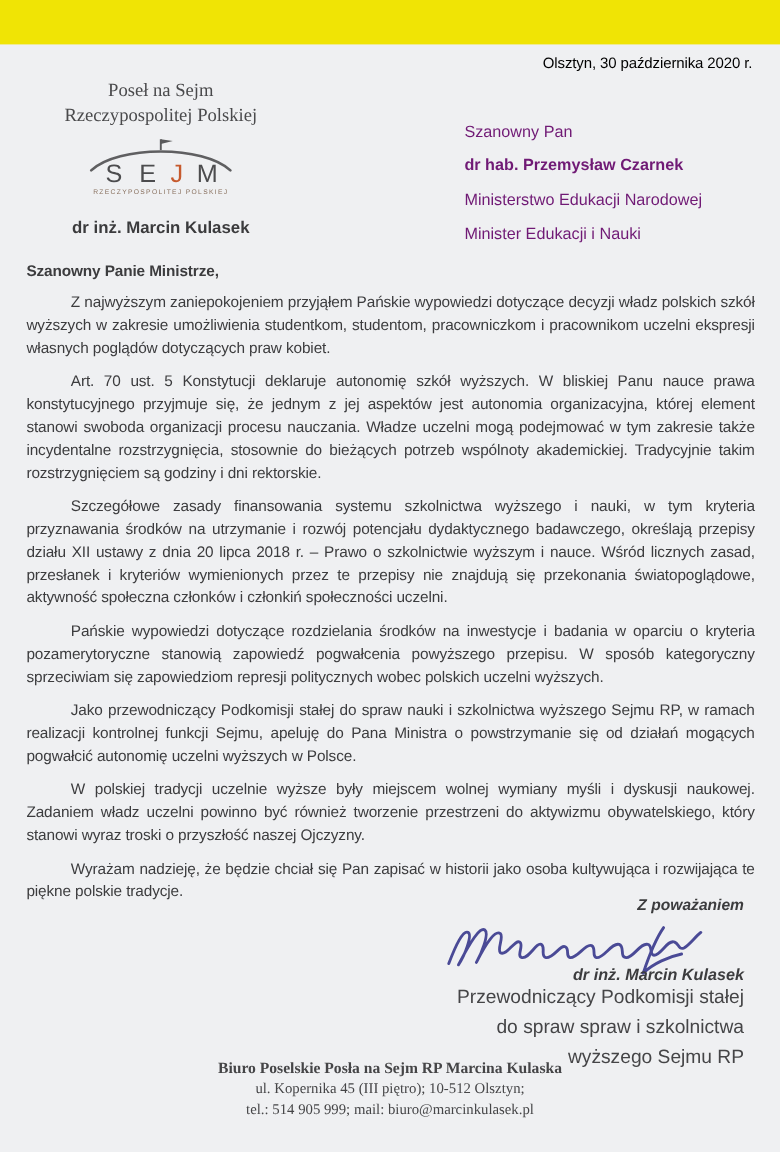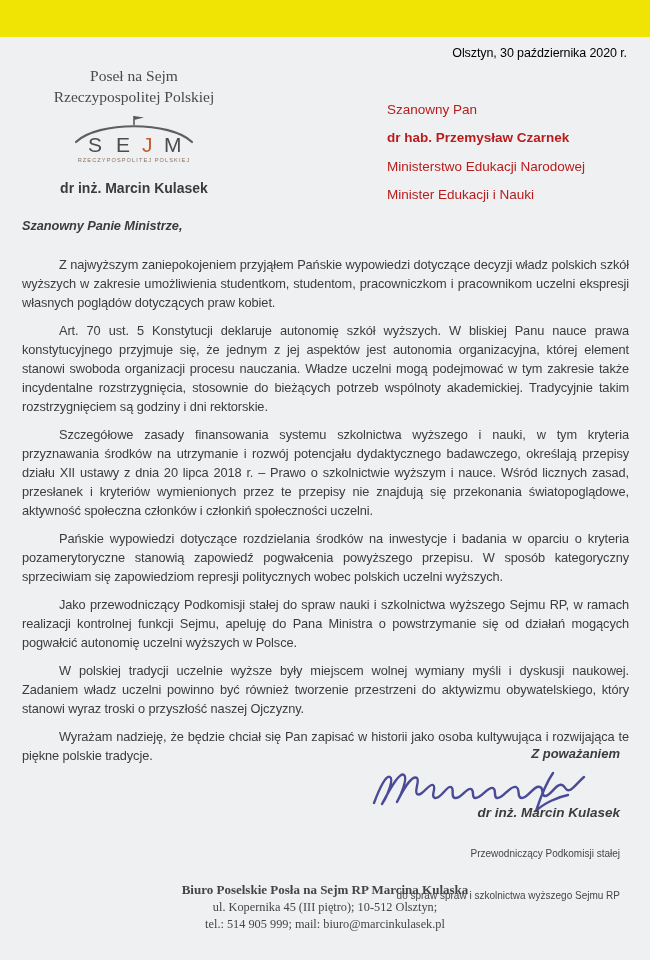--- a/index.html
+++ b/index.html
@@ -33,45 +33,45 @@
     font-size:15.5px; color:#4a4a4c; line-height:1.35;
   }
   .sejm-logo { margin-top:4px; }
   .sender-name {
     margin-top:10px;
     font-size:14px; font-weight:bold; color:#3b3b3d;
   }
   
   .recipient-block {
     position:absolute; top:103px; left:387px;
-    font-size:13.5px; color:#b91c1c;
+    font-size:13.5px; color:#701a75;
   }
   .recipient-block div { margin-bottom:13.5px; line-height:1.1; }
   .recipient-name { font-weight:bold; }
   
   .letter-body {
     position:absolute; top:216px; left:22px; right:21px;
     font-size:12.8px; line-height:19px;
     text-align:justify; color:#3c3c3e;
     letter-spacing:-0.1px;
   }
   .salutation {
-    font-weight:bold; font-style:italic;
-    margin-bottom:20px; text-align:left;
+    font-weight:bold; 
+    margin-bottom:7px; text-align:left;
   }
   .letter-body p { margin-bottom:9px; text-indent:37px; }
   
   .closing-block {
     position:absolute; top:746px; left:340px; width:280px;
     text-align:right; font-size:13px; color:#3c3c3e;
   }
   .valediction { font-weight:bold; font-style:italic; margin-bottom:2px; }
   .signature-svg { display:block; margin:-4px auto -14px auto; }
   .signer-name { font-weight:bold; font-style:italic; font-size:13.5px; }
-  .signer-title { font-size:10px; line-height:1.55; color:#454547;margin-top:26px; }
+  .signer-title { font-size:16px; line-height:1.55; color:#454547; }
   
   .footer-block {
     position:absolute; top:881px; left:0; width:100%;
     text-align:center;
     font-family:"Liberation Serif", serif;
     font-size:12.3px; color:#454547; line-height:1.4;
   }
   .footer-line1 { font-weight:bold; font-size:13px; }
 </style>
 </head>

